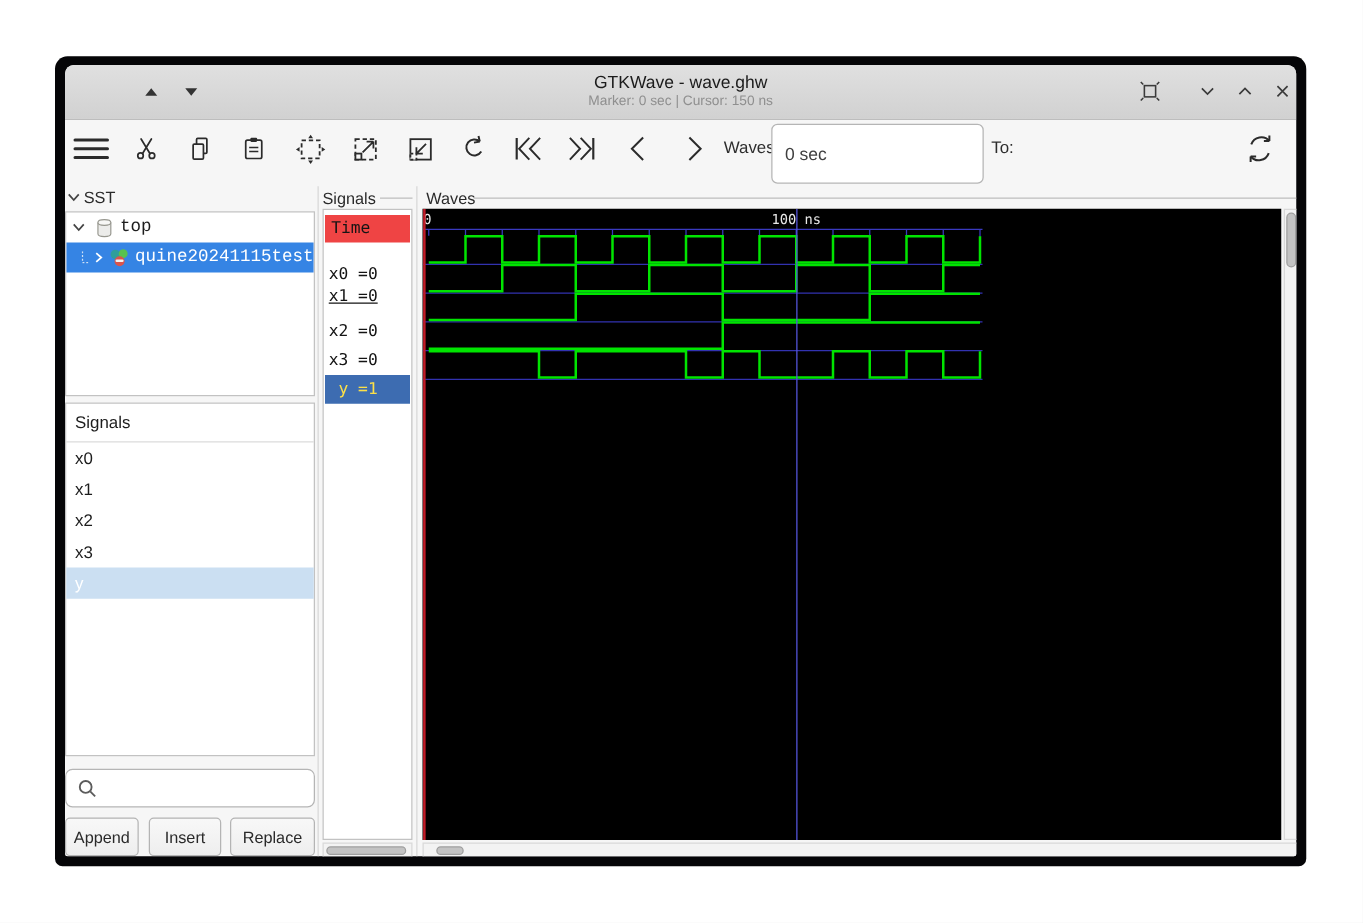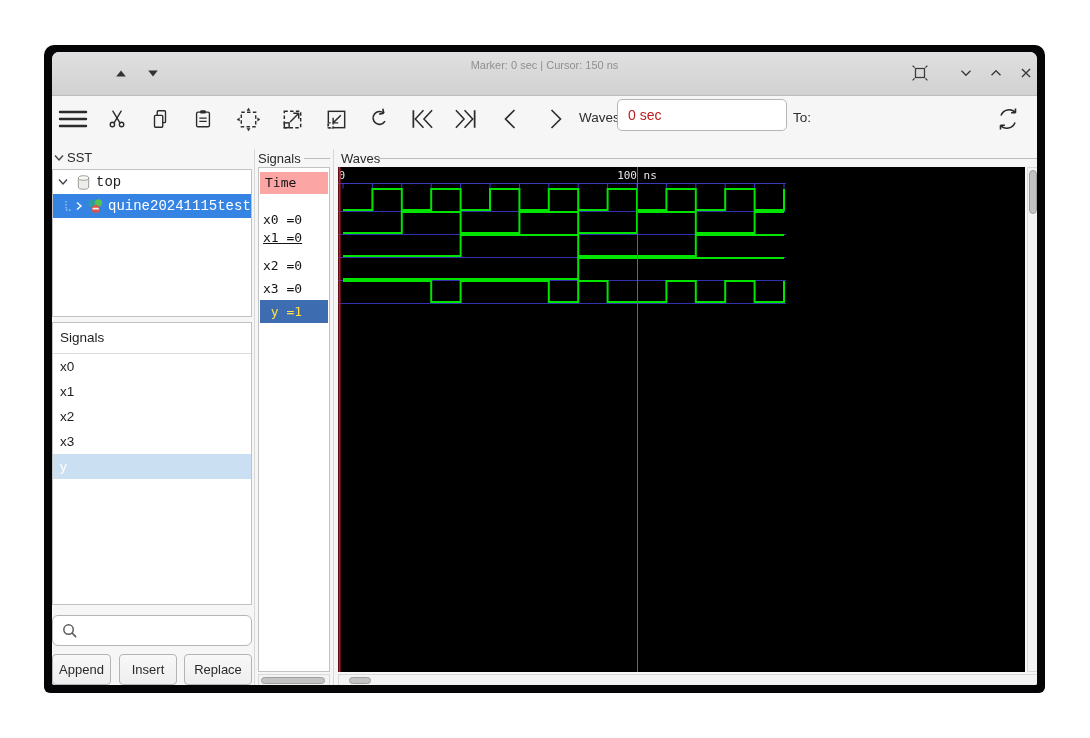--- a/index.html
+++ b/index.html
@@ -8,42 +8,42 @@
   .content{position:absolute;left:8px;top:7px;width:985px;height:633px;background:#f6f6f6;border-radius:7px 7px 2px 2px;overflow:hidden;}
   
   .titlebar{position:absolute;left:0;top:0;width:985px;height:43px;background:linear-gradient(#e0e0e0,#d1d1d1);border-bottom:1px solid #bdbdbd;}
   .tb-center{position:absolute;left:0;right:0;top:5px;text-align:center;}
   .tb-title{font-size:14px;color:#1b1b1b;}
   .tb-sub{font-size:11px;color:#8f8f8f;margin-top:2px;}
   .tb-btn{position:absolute;top:8px;width:26px;height:26px;display:flex;align-items:center;justify-content:center;cursor:default;}
   
   .toolbar-btn{position:absolute;top:47px;width:36px;height:40px;display:flex;align-items:center;justify-content:center;}
   .tool-label{position:absolute;top:47px;height:38px;line-height:38px;font-size:13.5px;color:#2d2d2d;}
-  .entry{position:absolute;top:47px;height:32px;background:#fff;border:1px solid #b5b5b5;border-radius:5px;font-size:14px;color:#b91c1c;padding:0 0 0 10px;font-family:"Liberation Sans",sans-serif;box-sizing:border-box;}
+  .entry{position:absolute;top:47px;height:48px;background:#fff;border:1px solid #b5b5b5;border-radius:5px;font-size:14px;color:#404040;padding:0 0 0 10px;font-family:"Liberation Sans",sans-serif;box-sizing:border-box;}
   
   .sst-head{position:absolute;left:2px;top:97px;height:17px;display:flex;align-items:center;font-size:13px;color:#2a2a2a;gap:3px;}
   .tree-box{position:absolute;left:0px;top:117px;width:200px;height:148px;background:#fff;border:1px solid #c2c2c2;box-sizing:border-box;overflow:hidden;}
   .tree-row{height:24px;display:flex;align-items:center;font-size:14px;color:#1d1d1d;white-space:nowrap;overflow:hidden;font-family:Liberation Mono, monospace;}
   .tree-row.sel{background:#3584e4;color:#ffffff;}
   .tree-ic{display:inline-flex;margin:0 5px 0 3px;}
   .list-box{position:absolute;left:0px;top:270px;width:200px;height:283px;background:#fff;border:1px solid #c2c2c2;box-sizing:border-box;}
   .list-head{height:30px;line-height:30px;padding-left:7px;font-size:13.5px;color:#1d1d1d;border-bottom:1px solid #dcdcdc;}
   .list-item{height:25px;line-height:25px;padding-left:7px;font-size:13.5px;color:#1d1d1d;}
   .list-item.sel{background:#cbdff2;color:#ffffff;}
   .search{position:absolute;left:0px;top:563px;width:200px;height:31px;background:#fff;border:1px solid #b5b5b5;border-radius:6px;box-sizing:border-box;display:flex;align-items:center;}
   .search input{border:none;outline:none;flex:1;font-size:13px;background:transparent;min-width:0;}
   .gbtn{position:absolute;top:602px;height:31px;background:linear-gradient(#f8f8f8,#eeeeee);border:1px solid #b4b4b4;border-radius:4px;font-size:13px;color:#2a2a2a;box-sizing:border-box;text-align:center;font-family:"Liberation Sans",sans-serif;}
   
   .vsep{position:absolute;top:97px;height:537px;width:1px;background:#d8d8d8;}
   
   .frame-lab{position:absolute;top:99px;font-size:13px;color:#2a2a2a;}
   .frame-line{position:absolute;top:106px;height:1px;background:#bdbdbd;}
   
   .names-box{position:absolute;left:206px;top:115px;width:72px;height:505px;background:#fff;border:1px solid #c2c2c2;box-sizing:border-box;font-family:"DejaVu Sans Mono",monospace;}
-  .time-head{position:absolute;left:1px;top:4px;width:68px;height:22px;background:#fca5a5;color:#141414;font-size:13px;line-height:22px;padding-left:5px;box-sizing:border-box;}
+  .time-head{position:absolute;left:1px;top:4px;width:68px;height:22px;background:#ef4444;color:#141414;font-size:13px;line-height:22px;padding-left:5px;box-sizing:border-box;}
   .name-row{position:absolute;left:1px;width:68px;height:23px;font-size:13px;line-height:23px;color:#141414;padding-left:3px;box-sizing:border-box;white-space:pre;margin-top:12px;}
   .name-row.sel{background:#3d6cb1;color:#fde047;}
   
   .wave-box{position:absolute;left:286px;top:115px;width:687px;height:505px;background:#000000;overflow:hidden;}
   
   .sb{position:absolute;background:#f3f3f3;border:1px solid #d9d9d9;box-sizing:border-box;}
   .sb-thumb{position:absolute;background:#c3c3c3;border:1px solid #9f9f9f;border-radius:6px;box-sizing:border-box;}
   svg{display:block;}
 </style>
 </head>
@@ -57,20 +57,21 @@
       <svg width="12" height="9" viewBox="0 0 12 9">
             <path d="M6 1.5 L10.8 7.5 H1.2 Z" fill="#333"></path>
           </svg>
     </div>
     <div class="tb-btn" style="left:88px">
       <svg width="12" height="9" viewBox="0 0 12 9">
             <path d="M6 7.5 L1.2 1.5 H10.8 Z" fill="#333"></path>
           </svg>
     </div>
     <div class="tb-center">
+      <div class="tb-title">GTKWave - wave.ghw</div>
       <div class="tb-sub">Marker: 0 sec | Cursor: 150 ns</div>
     </div>
     <div class="tb-btn" style="left:855px">
       <svg width="18" height="18" viewBox="0 0 20 20" fill="none" stroke="#3a3a3a" stroke-width="1.4">
         <rect x="5" y="5" width="10" height="10"></rect>
         <path d="M4 4 L1.8 1.8 M16 4 L18.2 1.8 M4 16 L1.8 18.2 M16 16 L18.2 18.2"></path>
       </svg>
     </div>
     <div class="tb-btn" style="left:901px">
       <svg width="18" height="18" viewBox="0 0 20 20" fill="none" stroke="#3a3a3a" stroke-width="1.5">

